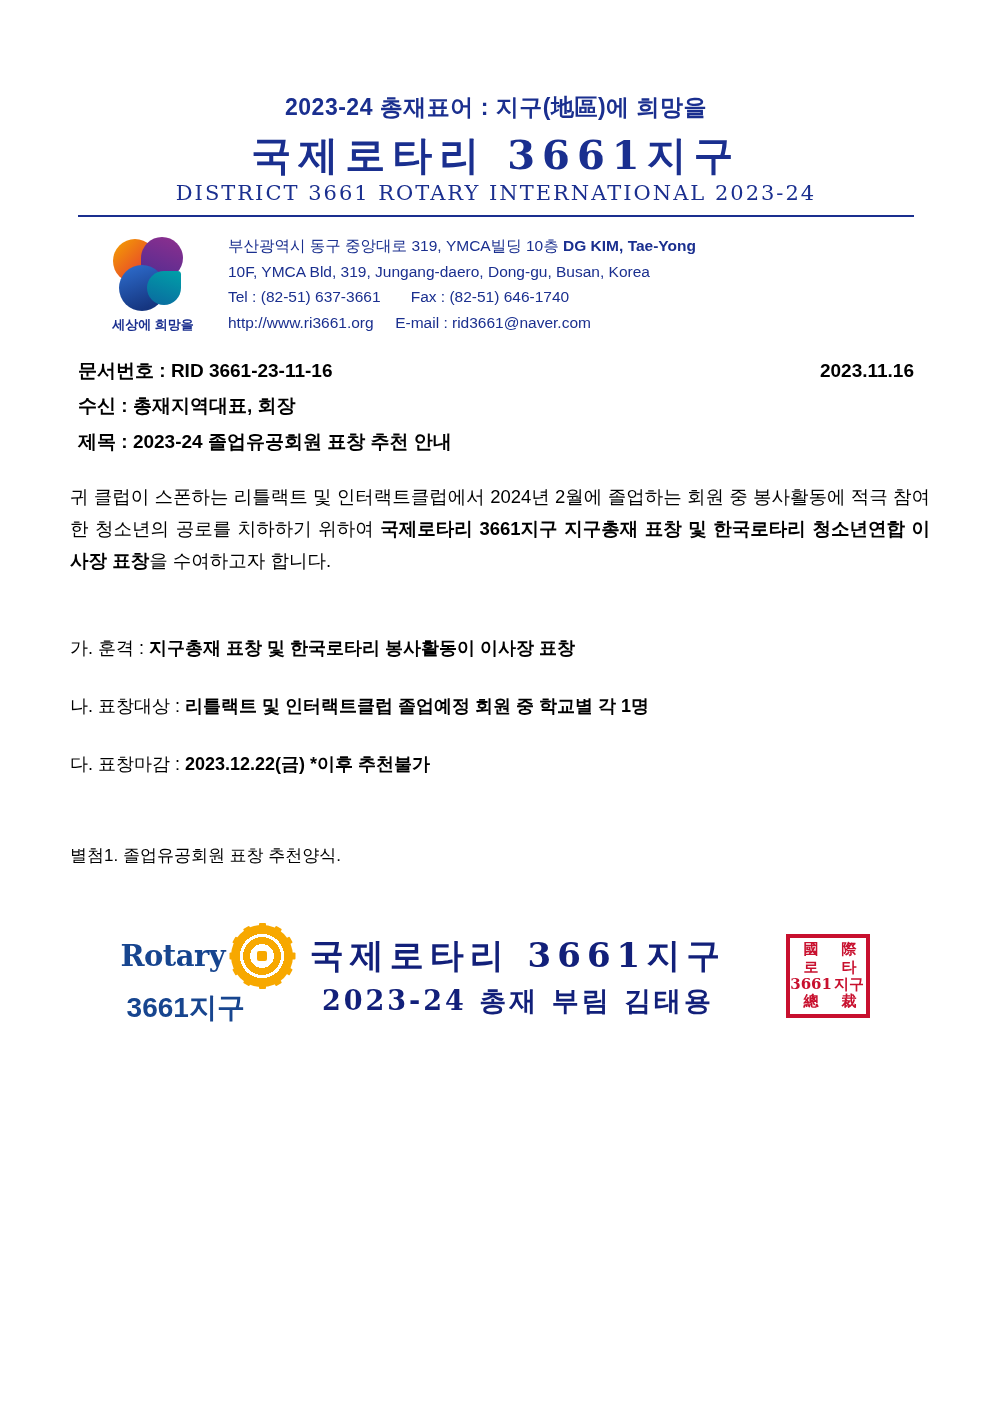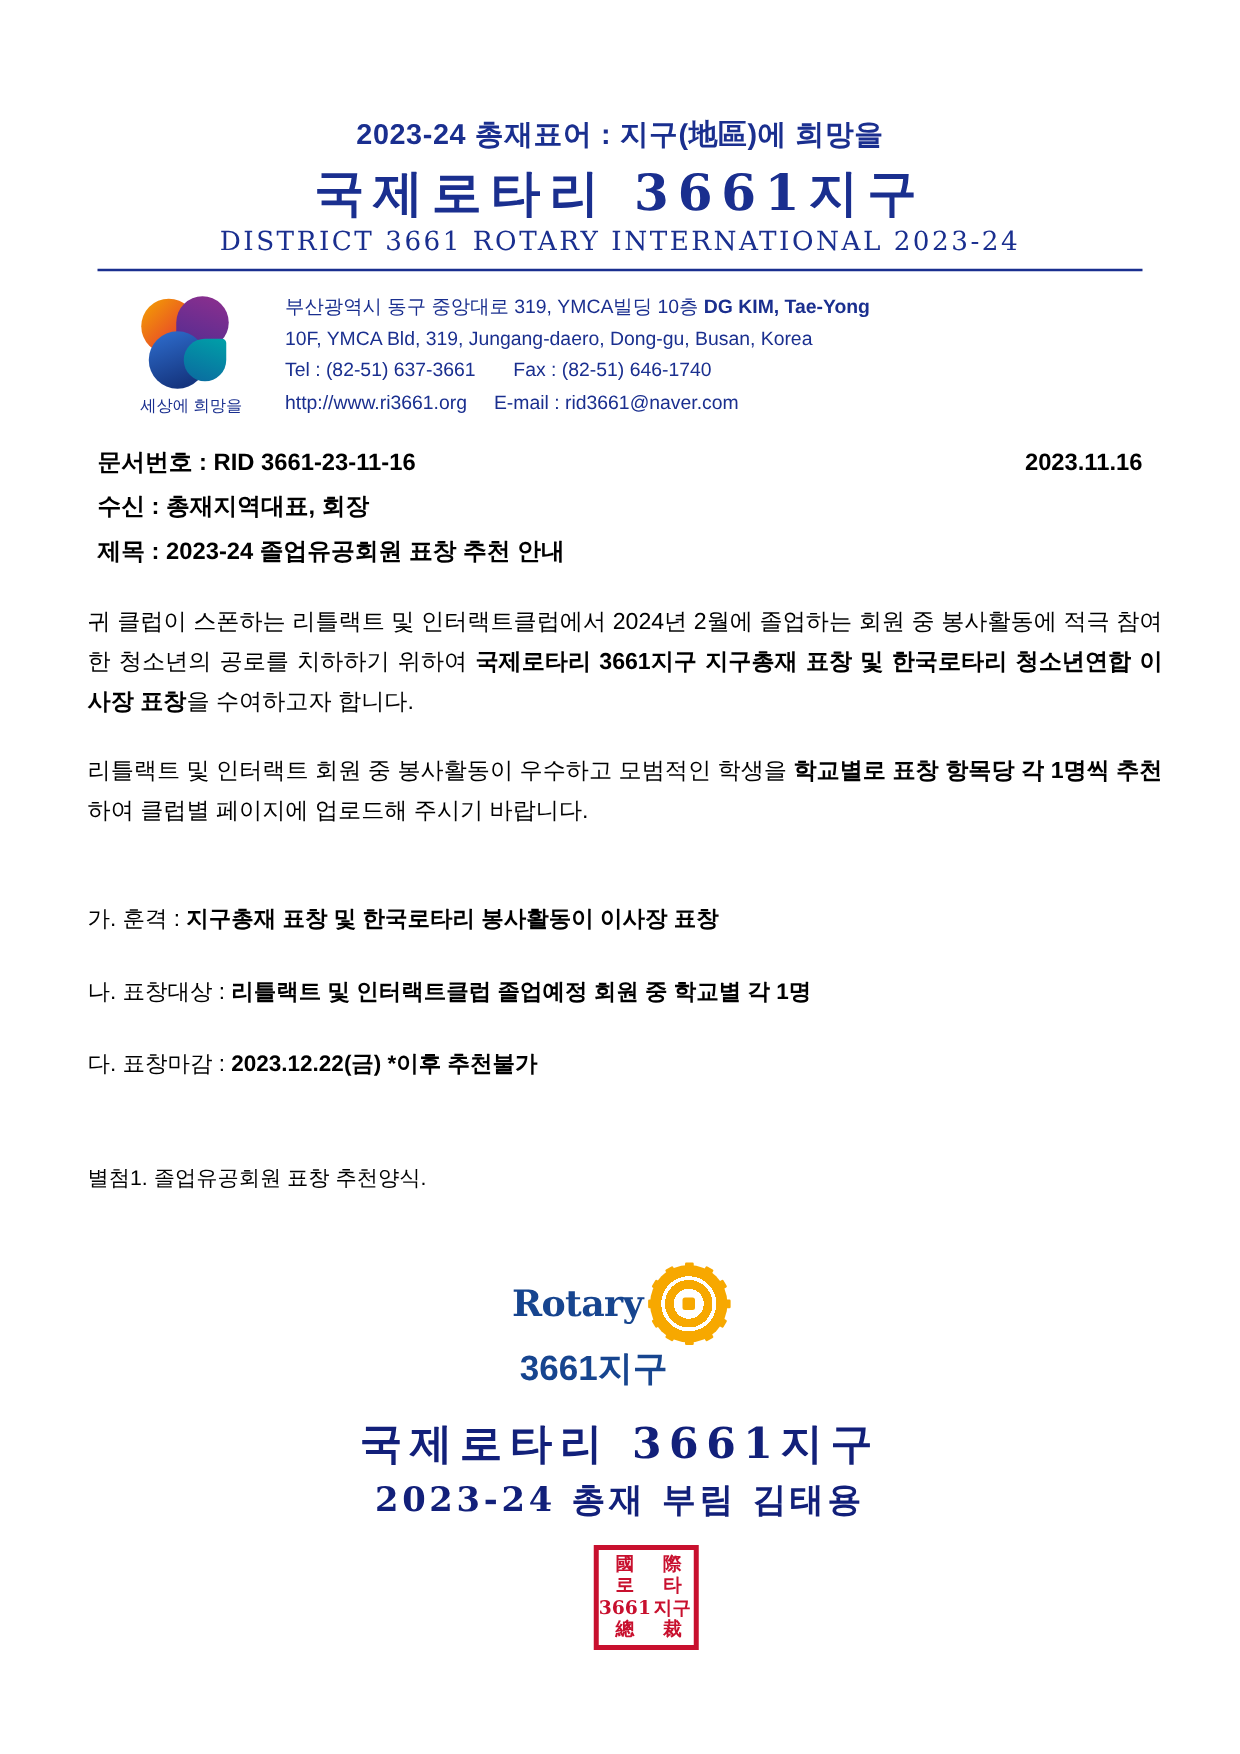--- a/index.html
+++ b/index.html
@@ -97,21 +97,21 @@
   }
   .logo-mark .swoosh-d {
     position: absolute;
     left: 40px; top: 36px;
     width: 34px; height: 34px;
     border-radius: 50% 10% 50% 50%;
     background: linear-gradient(200deg,#00a0a8 0%, #0a6ea0 90%);
   }
   .logo-caption {
     font-size: 13px;
-    font-weight: normal;
+    font-weight: bold;
     color: #1a2f8f;
     margin-top: 3px;
   }
   .contact {
     flex: 1;
     color: #1a2f8f;
     font-size: 15.5px;
     line-height: 1.65;
     padding-top: 2px;
   }
@@ -156,21 +156,20 @@
     font-size: 17px;
   }
 
   
   .signature {
     display: flex;
     align-items: center;
     justify-content: center;
     gap: 18px;
     padding-top: 58px;
-    flex-direction: column;
   }
   .rotary-logo {
     display: flex;
     flex-direction: column;
     align-items: center;
     width: 170px;
   }
   .rotary-top {
     display: flex;
     align-items: center;
@@ -300,23 +299,20 @@
       <span>문서번호 : RID 3661-23-11-16</span>
       <span>2023.11.16</span>
     </div>
     <div>수신 : 총재지역대표, 회장</div>
     <div>제목 : 2023-24 졸업유공회원 표창 추천 안내</div>
   </div>
 
   <div class="body-text">
     <p>
       <span>  귀 클럽이 스폰하는 리틀랙트 및 인터랙트클럽에서 2024년 2월에 졸업하는 회원 중 봉사활동에 적극 참여한 청소년의 공로를 치하하기 위하여 </span><span class="bold">국제로타리 3661지구 지구총재 표창 및 한국로타리 청소년연합 이사장 표창</span><span>을 수여하고자 합니다.</span>
-    </p>
-    <p>
-      <span>리틀랙트 및 인터랙트 회원 중 봉사활동이 우수하고 모범적인 학생을 </span><span class="bold">학교별로 표창 항목당 각 1명씩 추천</span><span>하여 클럽별 페이지에 업로드해 주시기 바랍니다.</span>
     </p>
   </div>
 
   <div class="items">
     <div class="item">
       <span class="lead">가. 훈격 : </span><span class="val">지구총재 표창 및 한국로타리 봉사활동이 이사장 표창</span>
     </div>
     <div class="item">
       <span class="lead">나. 표창대상 : </span><span class="val">리틀랙트 및 인터랙트클럽 졸업예정 회원 중 학교별 각 1명</span>
     </div>

